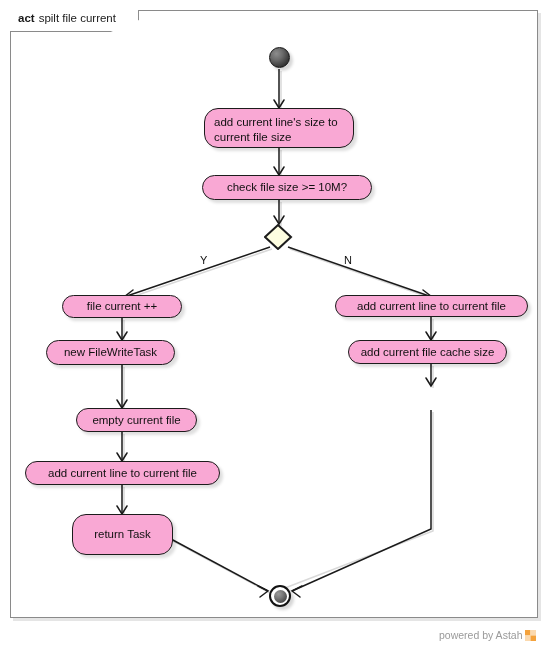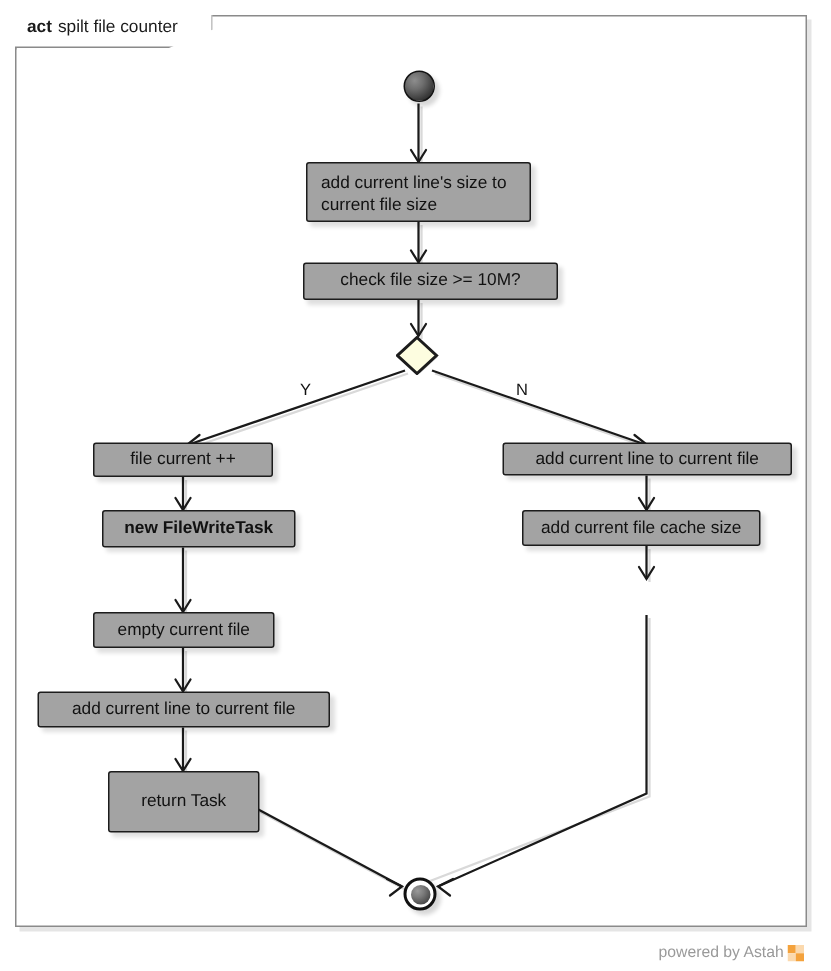--- a/index.html
+++ b/index.html
@@ -75,23 +75,23 @@
     left: 0; top: 0;
     width: 554px;
     height: 647px;
     pointer-events: none;
   }
 
   
   .node {
     position: absolute;
     box-sizing: border-box;
-    background: #a3a3a3;
+    background: #f9a8d4;
     border: 1.6px solid #1c1c1c;
-    border-radius: 2px;
+    border-radius: 14px;
     font-size: 11.5px;
     color: #111111;
     line-height: 15px;
     box-shadow: 3px 3px 3px rgba(0,0,0,0.13);
     display: flex;
     align-items: center;
     padding: 0 9px;
   }
   .node.center { justify-content: center; }
   .node.multiline {
@@ -164,21 +164,21 @@
 </style>
 </head>
 <body>
 
 <div id="canvas">
 
   <div class="frame"></div>
   <div class="frame-tab-line"></div>
   <div class="frame-tab">
     <span class="kw">act</span>
-    <span>spilt file counter</span>
+    <span>spilt file current</span>
   </div>
 
   <svg id="edges" viewBox="0 0 554 647" xmlns="http://www.w3.org/2000/svg">
     <defs>
       <style>
         .ln { stroke: #1a1a1a; stroke-width: 1.5; fill: none; }
         .ah { stroke: #1a1a1a; stroke-width: 1.5; fill: none; stroke-linecap: round; }
         .shadow { stroke: #d9d9d9; stroke-width: 1.5; fill: none; }
       </style>
     </defs>
@@ -269,22 +269,22 @@
     <svg width="30" height="26" viewBox="0 0 30 26" xmlns="http://www.w3.org/2000/svg">
       <polygon points="16,3 28,14 16,25 4,14" fill="#000000" opacity="0.13"></polygon>
       <polygon points="14,1 27,13 14,25 1,13" fill="#fdfde0" stroke="#1c1c1c" stroke-width="2"></polygon>
     </svg>
   </div>
 
   <div class="guard" style="left:200px; top:254px;">Y</div>
   <div class="guard" style="left:344px; top:254px;">N</div>
 
   <div class="node center" style="left:62px; top:295px; width:120px; height:23px;">file current ++</div>
-  <div class="node center" style="left:68px; top:340px; width:129px; height:25px;font-weight:bold;">new FileWriteTask</div>
-  <div class="node center" style="left:62px; top:408px; width:121px; height:24px;">empty current file</div>
+  <div class="node center" style="left:46px; top:340px; width:129px; height:25px;">new FileWriteTask</div>
+  <div class="node center" style="left:76px; top:408px; width:121px; height:24px;">empty current file</div>
   <div class="node center" style="left:25px; top:461px; width:195px; height:24px;">add current line to current file</div>
   <div class="node center" style="left:72px; top:514px; width:101px; height:41px;">return Task</div>
 
   <div class="node center" style="left:335px; top:295px; width:193px; height:22px;">add current line to current file</div>
   <div class="node center" style="left:348px; top:340px; width:159px; height:24px;text-align:right;">add current file cache size</div>
 
   <div class="end-node" style="left:269px; top:585px;"></div>
 
   <div class="watermark" style="left:439px; top:629px;">
     <span>powered by Astah</span>

